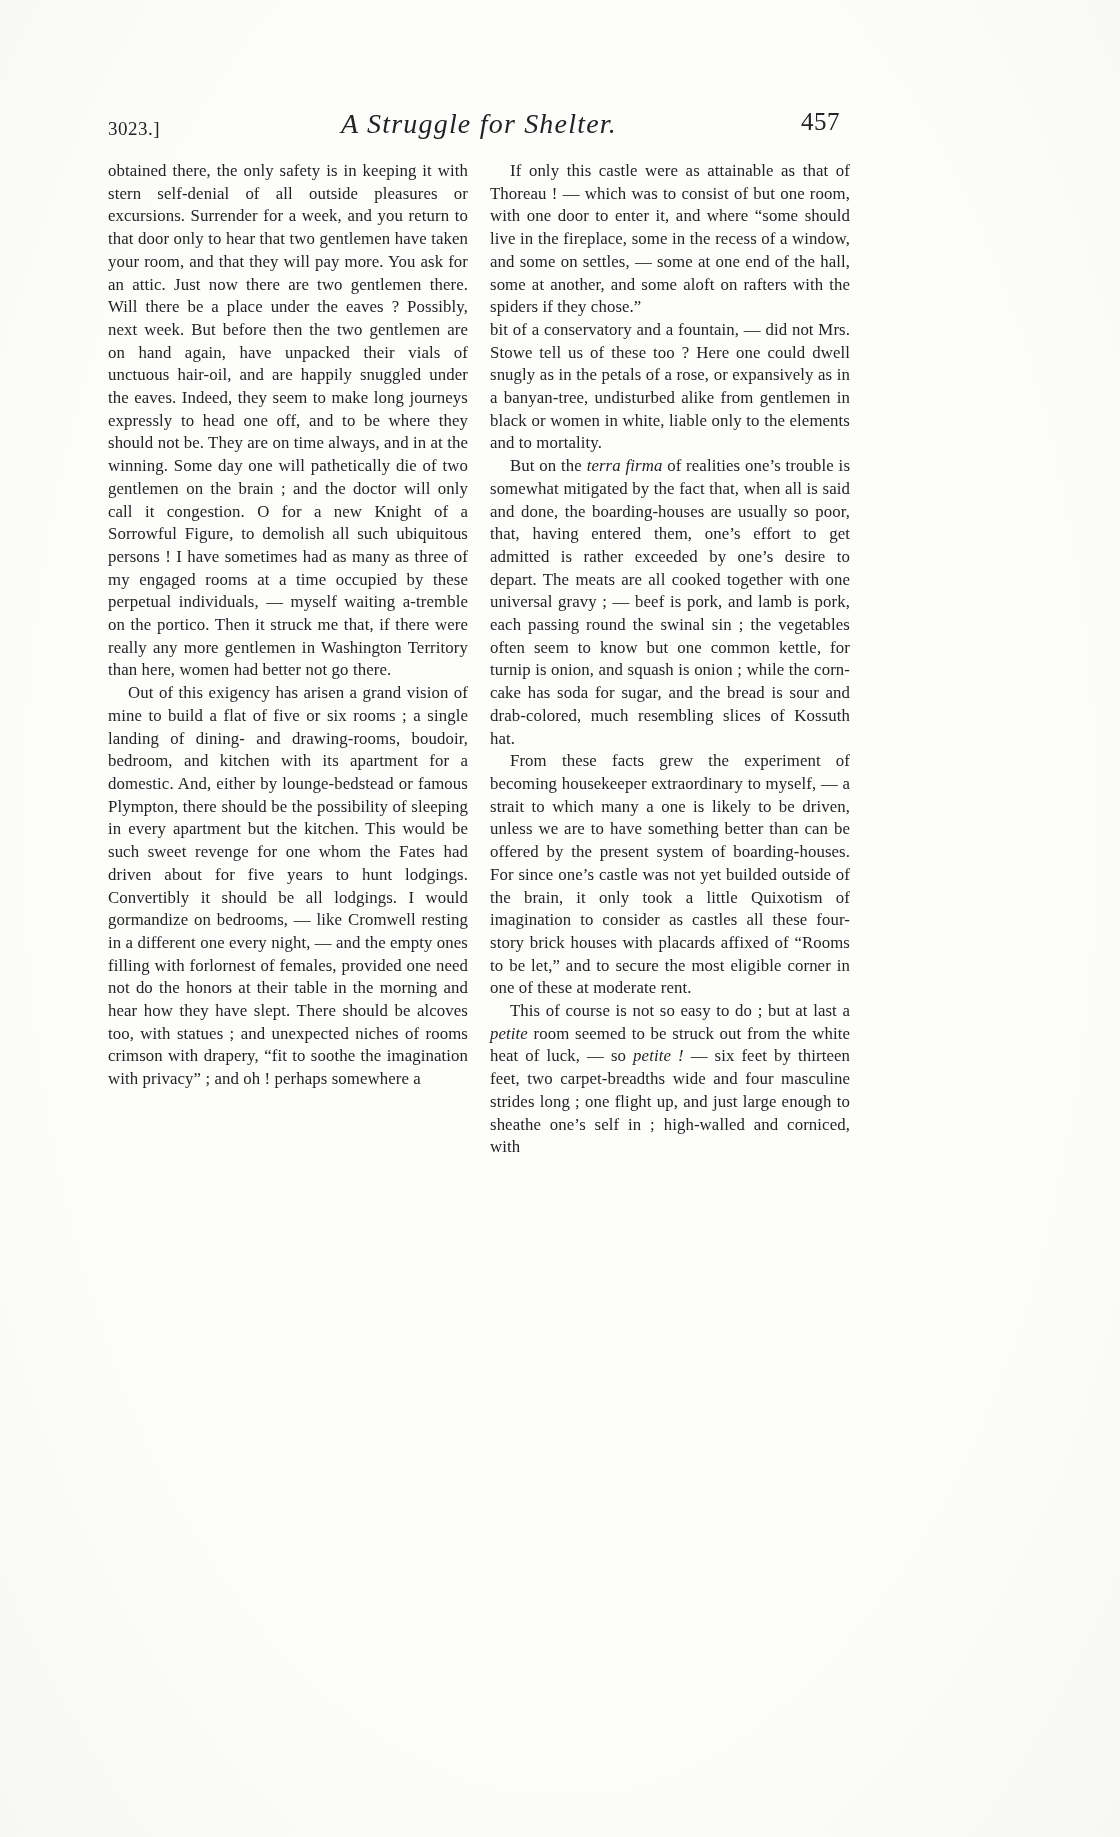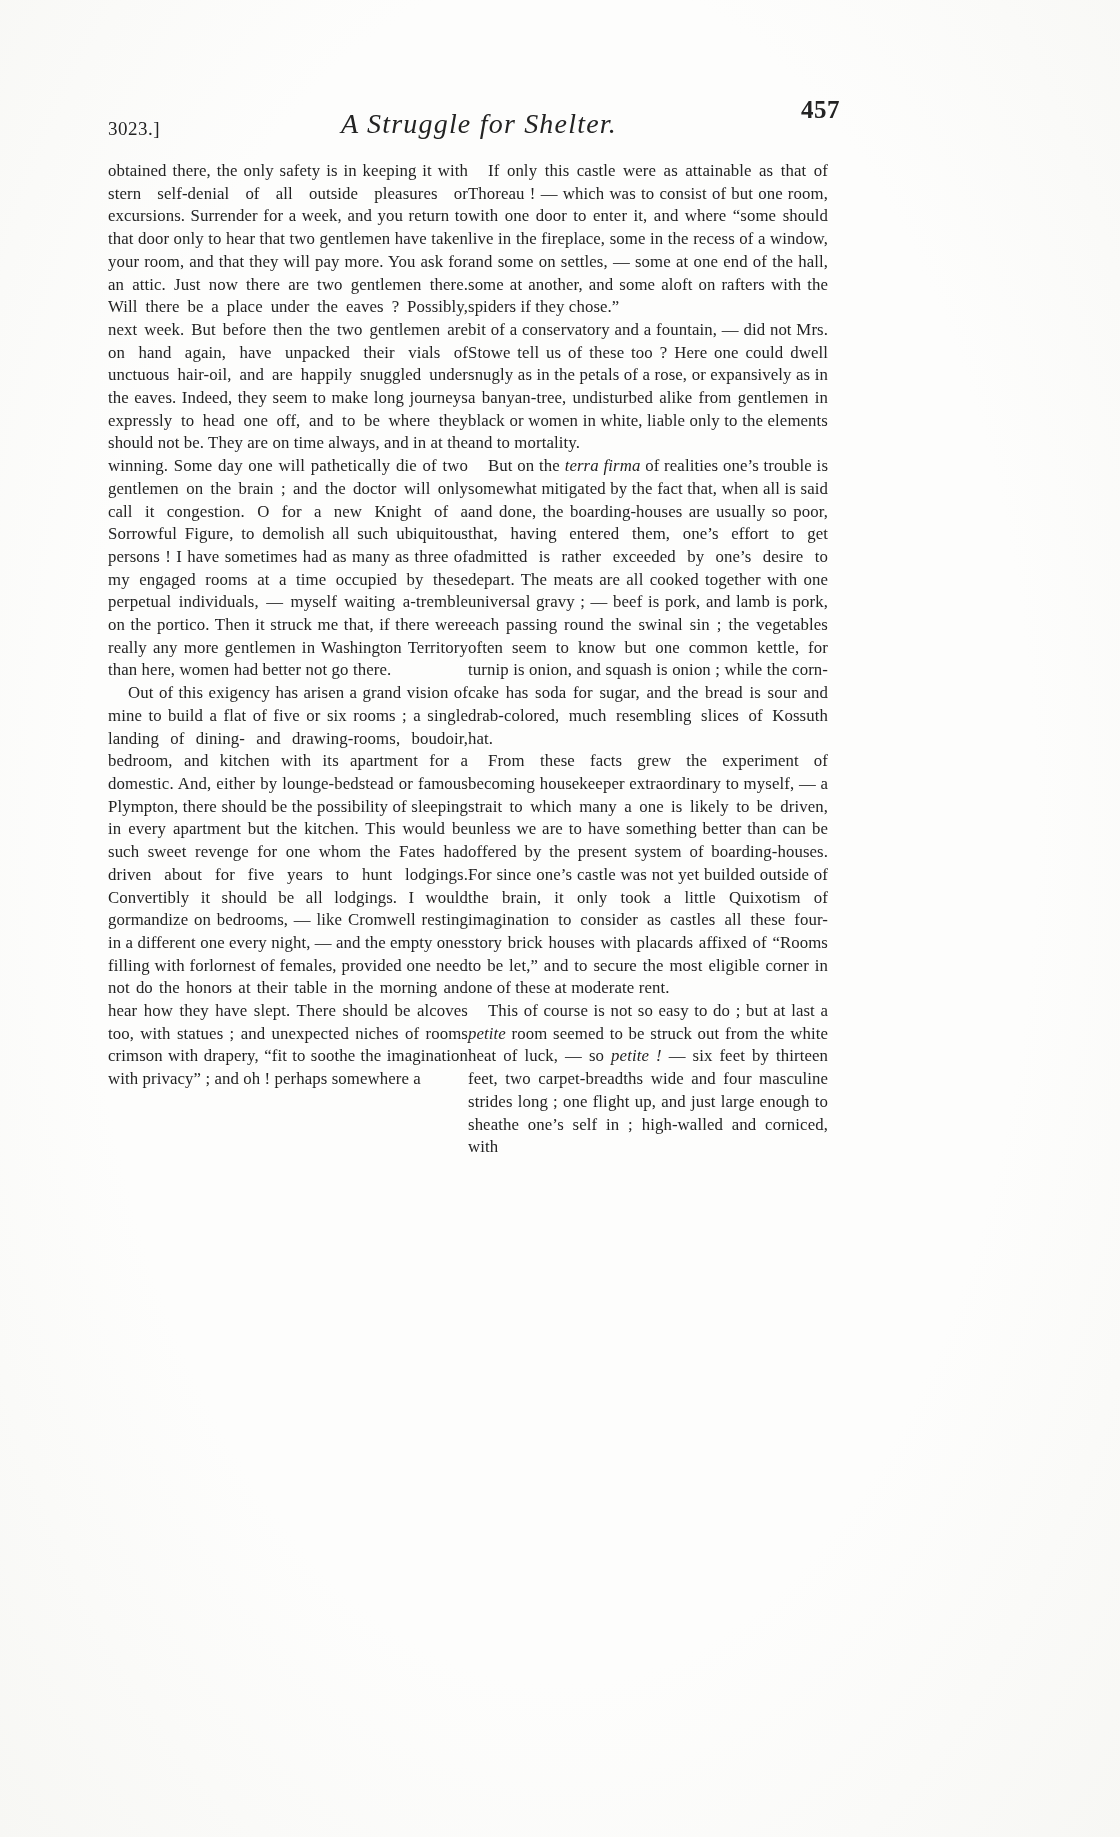--- a/index.html
+++ b/index.html
@@ -40,31 +40,31 @@
     transform: translateX(-50%);
     bottom: 0;
     font-style: italic;
     font-size: 28px;
     letter-spacing: 1.2px;
     white-space: nowrap;
   }
   .head-page {
     position: absolute;
     right: 10px;
-    bottom: 16px;
+    bottom: 4px;
     font-size: 25px;
     letter-spacing: 0.5px;
-    font-weight: bold;
   }
   .columns {
     position: absolute;
     left: 108px;
     top: 160px;
     width: 742px;
     display: flex;
+    gap: 22px;
   }
   .column {
     width: 360px;
     text-align: justify;
     font-size: 16.8px;
     line-height: 22.7px;
     letter-spacing: 0.1px;
   }
   .para {
     margin: 0;

